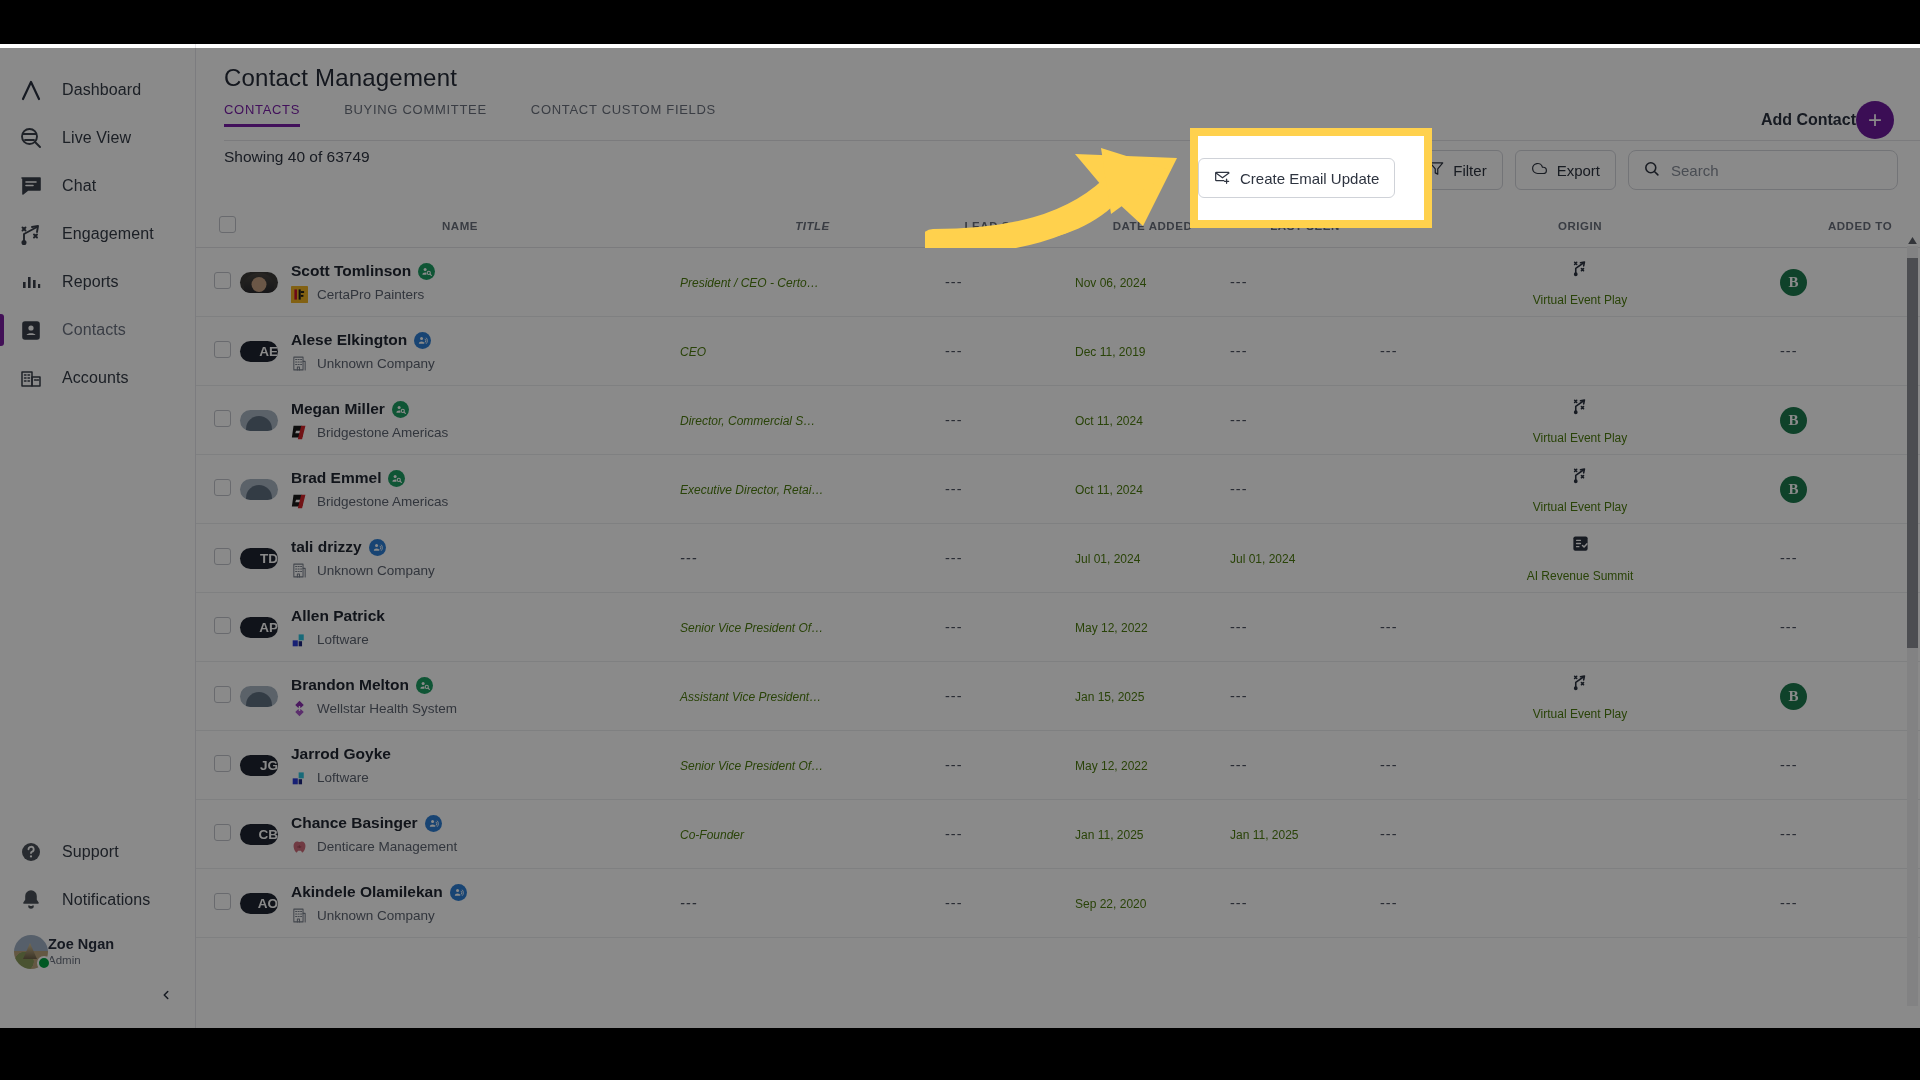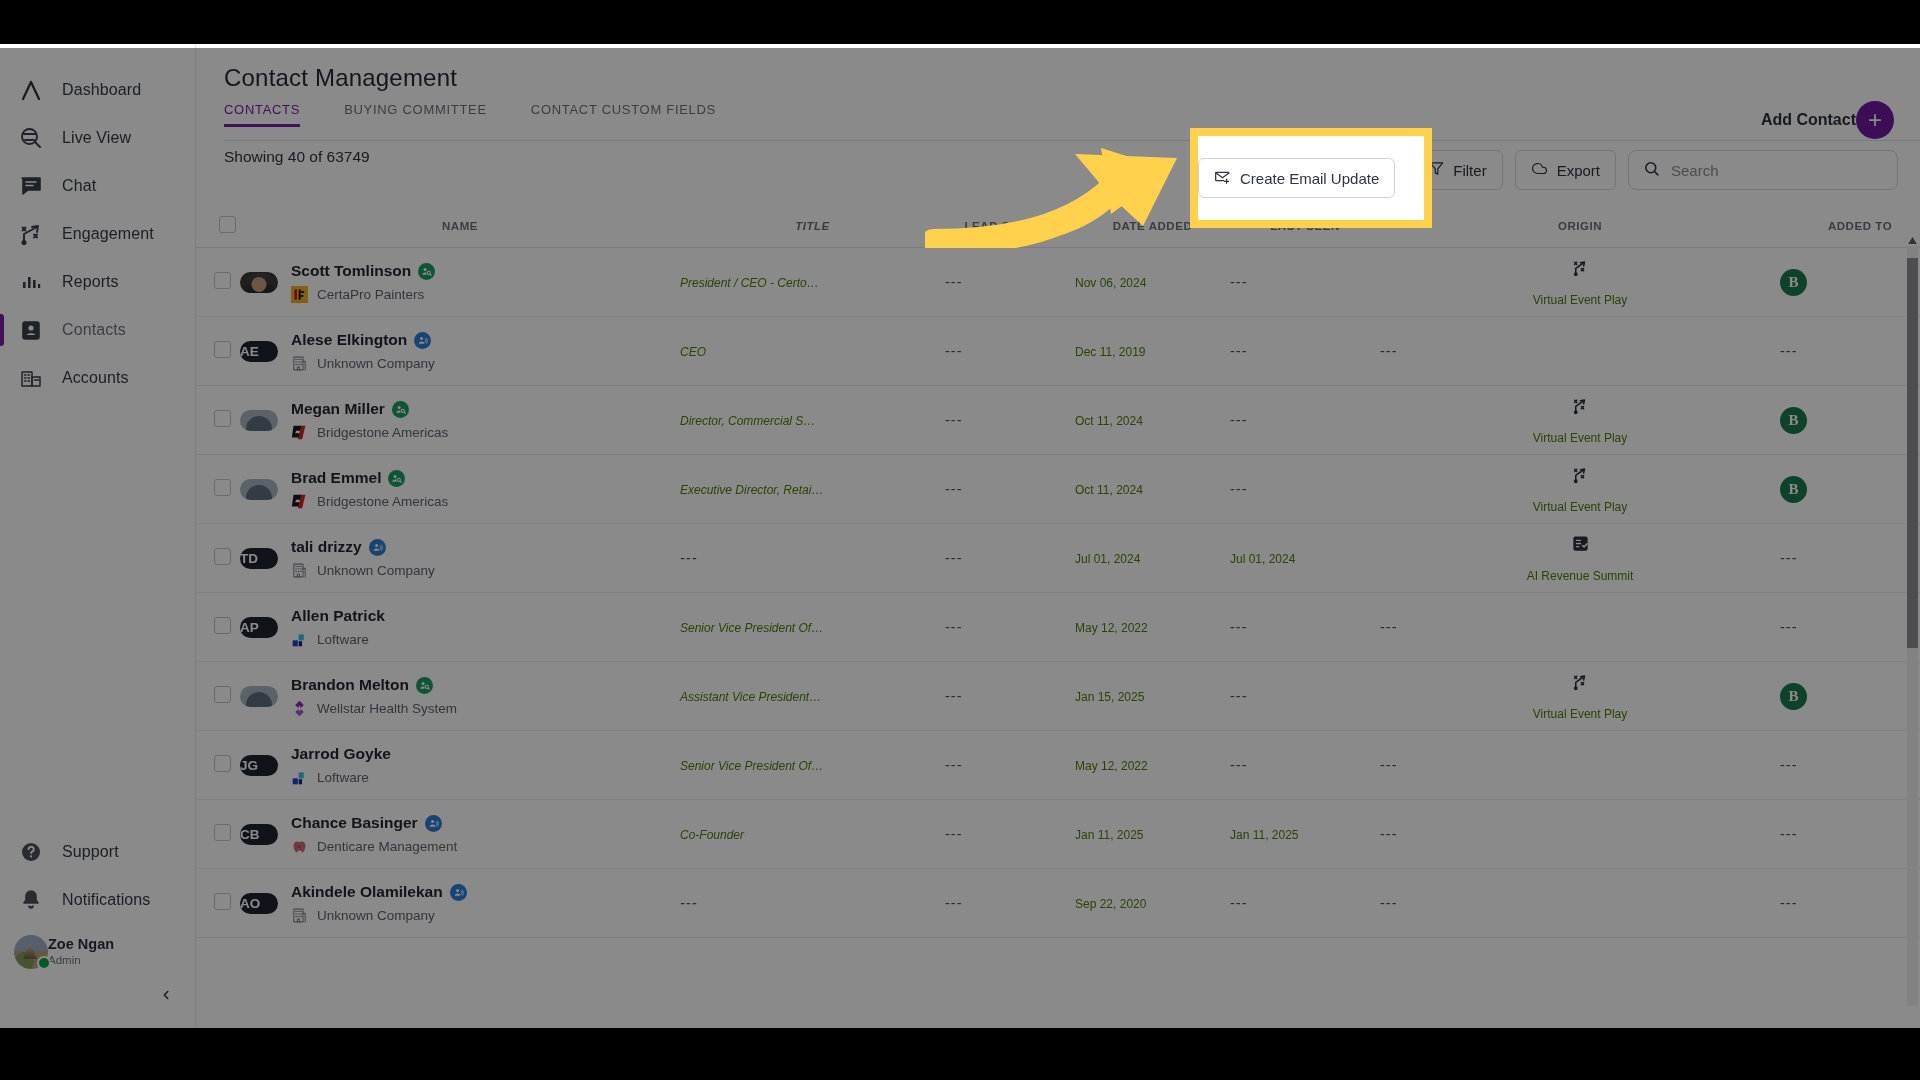--- a/index.html
+++ b/index.html
@@ -144,21 +144,21 @@
   .c-origin{ width: 400px; }
   .c-added { width: 160px; }
 
   .chk {
     width: 17px; height: 17px; border: 1.5px solid #c2c5cc; border-radius: 3px;
     background: #fff; cursor: pointer;
   }
   .name-cell { display: flex; align-items: center; gap: 13px; }
   .thumb {
     width: 38px; height: 21px; border-radius: 16px; flex: 0 0 38px;
-    display: flex; align-items: center; justify-content: flex-start;
+    display: flex; align-items: center; justify-content: flex-end;
     font-size: 13.5px; font-weight: 700; color: #fff; background: #1f2430;
     overflow: hidden; position: relative;
   }
   .thumb.photo { background: #3c3a38; }
   .thumb.photo::after {
     content:""; position:absolute; left:50%; bottom:0; transform: translateX(-50%);
     width: 30px; height: 20px; border-radius: 14px 14px 0 0;
     background: linear-gradient(to bottom,#4b4742,#2a2a2e);
   }
   .thumb.photo::before {

